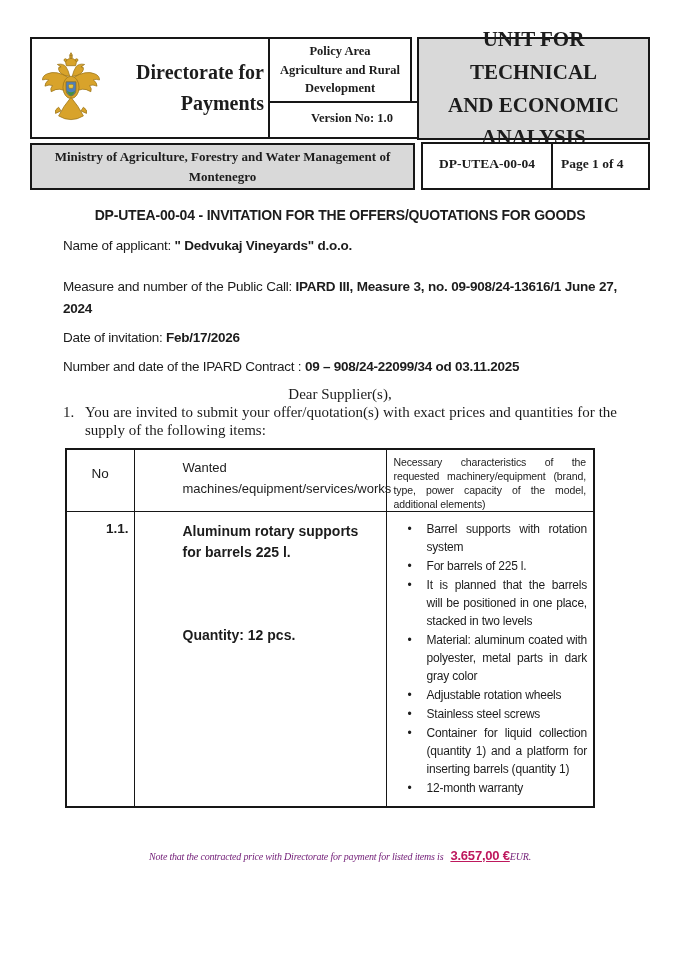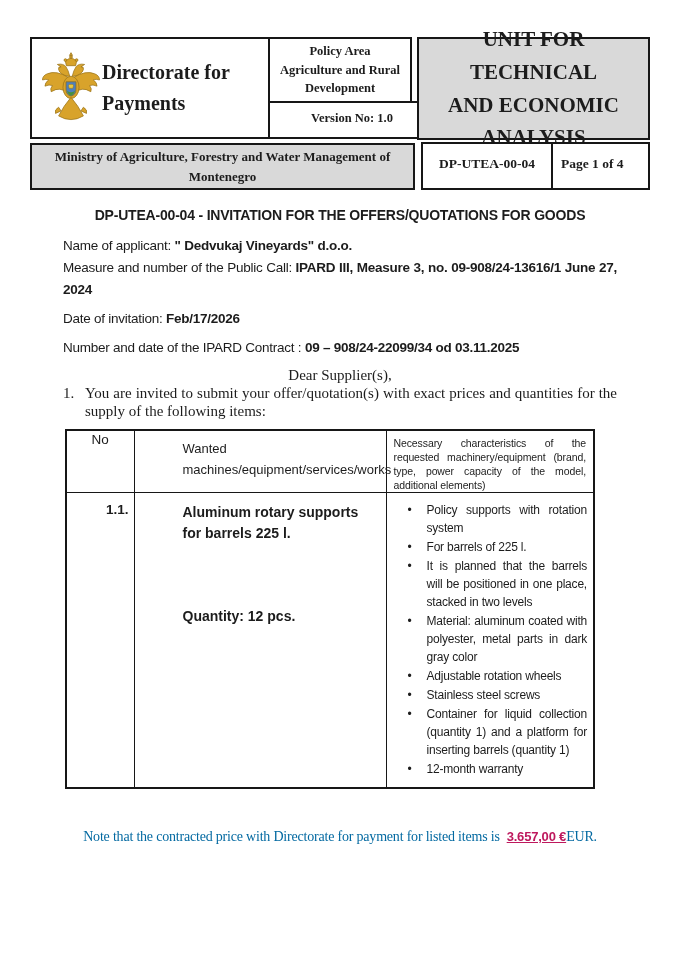--- a/index.html
+++ b/index.html
@@ -27,61 +27,61 @@
     font-weight: bold;
     white-space: pre-line;
   }
   #box-org     { left: 30px;  top: 37px;  width: 240px; height: 102px; justify-content: flex-start; padding: 0 4px 0 8px; }
   #box-policy  { left: 268px; top: 37px;  width: 144px; height: 66px;  font-size: 12.5px; line-height: 1.5; padding: 0 3px; }
   #box-version { left: 268px; top: 101px; width: 168px; height: 38px;  font-size: 12.5px; align-items: flex-start; padding-top: 8px; }
   #box-unit    { left: 417px; top: 37px;  width: 233px; height: 103px; background: #d9d9d9; font-size: 21px; line-height: 1.55; }
   #box-ministry{ left: 30px;  top: 143px; width: 385px; height: 47px;  background: #d9d9d9; font-size: 13px; line-height: 1.5; padding: 0 4px; }
   #box-code    { left: 421px; top: 142px; width: 132px; height: 48px;  font-size: 13.5px; align-items: flex-start; padding-top: 12px; }
   #box-page    { left: 551px; top: 142px; width: 99px;  height: 48px;  font-size: 13.5px; justify-content: flex-start; text-align: left; padding: 12px 0 0 8px; align-items: flex-start; }
-  .org-name { flex: 1; font-size: 20px; line-height: 1.55; text-align: left; }
+  .org-name { flex: 1; font-size: 20px; line-height: 1.55; text-align: right; }
   .coa { width: 62px; height: 76px; flex: 0 0 auto; }
 
   
   .content { position: absolute; top: 190px; left: 0; right: 0; padding: 17px 62px 0 63px; }
   .doc-title { font-size: 14px; font-weight: bold; text-align: center; letter-spacing: -0.2px; margin: 0; }
   .para { font-size: 13.5px; line-height: 22px; letter-spacing: -0.25px; text-align: justify; margin: 0; }
   .para b { font-weight: bold; }
   .p-name     { margin-top: 12px; }
-  .p-measure  { margin-top: 0; }
+  .p-measure  { margin-top: 19px; }
   .p-project  { margin-top: 1px; }
   .p-date     { margin-top: 7px; }
   .p-contract { margin-top: 7px; }
   .serif { font-family: "Liberation Serif", serif; font-size: 15px; line-height: 18px; letter-spacing: 0; }
   .p-dear { margin-top: 7px; text-align: center; }
   .p-item { margin-top: 0; position: relative; padding-left: 22px; text-align: justify; }
   .p-item .num { position: absolute; left: 0; top: 0; }
 
   
   .items-table { margin: 9px 0 0 2px; border-collapse: collapse; width: 528px; table-layout: fixed; border: 2px solid #171717; }
   .items-table th, .items-table td { border: 1.5px solid #171717; vertical-align: top; font-weight: normal; }
   .col-no   { width: 68px; }
   .col-want { width: 252px; }
   .col-char { width: 208px; }
-  th.hdr-no   { padding-top: 1px; text-align: center; font-size: 13.5px; height: 53px; }
+  th.hdr-no   { padding-top: 16px; text-align: center; font-size: 13.5px; height: 53px; }
   th.hdr-want { padding: 7px 6px 0 48px; text-align: left; font-size: 13px; line-height: 21px; white-space: pre-line; }
   th.hdr-char { padding: 5px 7px 0 7px; font-size: 10.5px; line-height: 14px; text-align: justify; letter-spacing: -0.1px; }
   td.cell-no   { text-align: right; padding: 9px 5px 0 0; font-weight: bold; font-size: 13.5px; height: 286px; }
   td.cell-want { padding: 9px 8px 0 48px; font-weight: bold; font-size: 14px; line-height: 21px; text-align: left; }
   td.cell-want .quantity { margin-top: 62px; }
   td.cell-char { padding: 8px 6px 8px 0; }
   ul.char-list { list-style: none; margin: 0; padding: 0; }
   li.char-item {
     position: relative; padding-left: 40px; margin-bottom: 1px;
     font-size: 12px; line-height: 18px; text-align: justify; letter-spacing: -0.2px;
   }
   li.char-item::before { content: "\2022"; position: absolute; left: 21px; top: 0; }
 
   
   .note { margin-top: 38px; text-align: center; white-space: nowrap; letter-spacing: -0.2px; }
-  .note-prefix, .note-suffix { font-family: "Liberation Serif", serif; font-size: 14px; color: #0369a1; }
+  .note-prefix, .note-suffix { font-family: "Liberation Serif", serif; font-style: italic; font-size: 10px; color: #701a75; }
   .note-price { font-family: "Liberation Sans", sans-serif; font-weight: bold; font-size: 13px; text-decoration: underline; margin-left: 7px; color: #be185d; }
 </style>
 </head>
 <body>
 
 <div class="page">
 
   <div>
 
     <div class="hbox" id="box-org">
@@ -153,21 +153,21 @@
         <th class="hdr-char">Necessary characteristics of the requested machinery/equipment (brand, type, power capacity of the model, additional elements)</th>
       </tr>
       <tr>
         <td class="cell-no">1.1.</td>
         <td class="cell-want">
           <div>Aluminum rotary supports for barrels 225 l.</div>
           <div class="quantity">Quantity: 12 pcs.</div>
         </td>
         <td class="cell-char">
           <ul class="char-list">
-                <li class="char-item">Policy supports with rotation system</li>
+                <li class="char-item">Barrel supports with rotation system</li>
                 <li class="char-item">For barrels of 225 l.</li>
                 <li class="char-item">It is planned that the barrels will be positioned in one place, stacked in two levels</li>
                 <li class="char-item">Material: aluminum coated with polyester, metal parts in dark gray color</li>
                 <li class="char-item">Adjustable rotation wheels</li>
                 <li class="char-item">Stainless steel screws</li>
                 <li class="char-item">Container for liquid collection (quantity 1) and a platform for inserting barrels (quantity 1)</li>
                 <li class="char-item">12-month warranty</li>
               </ul>
         </td>
       </tr>

